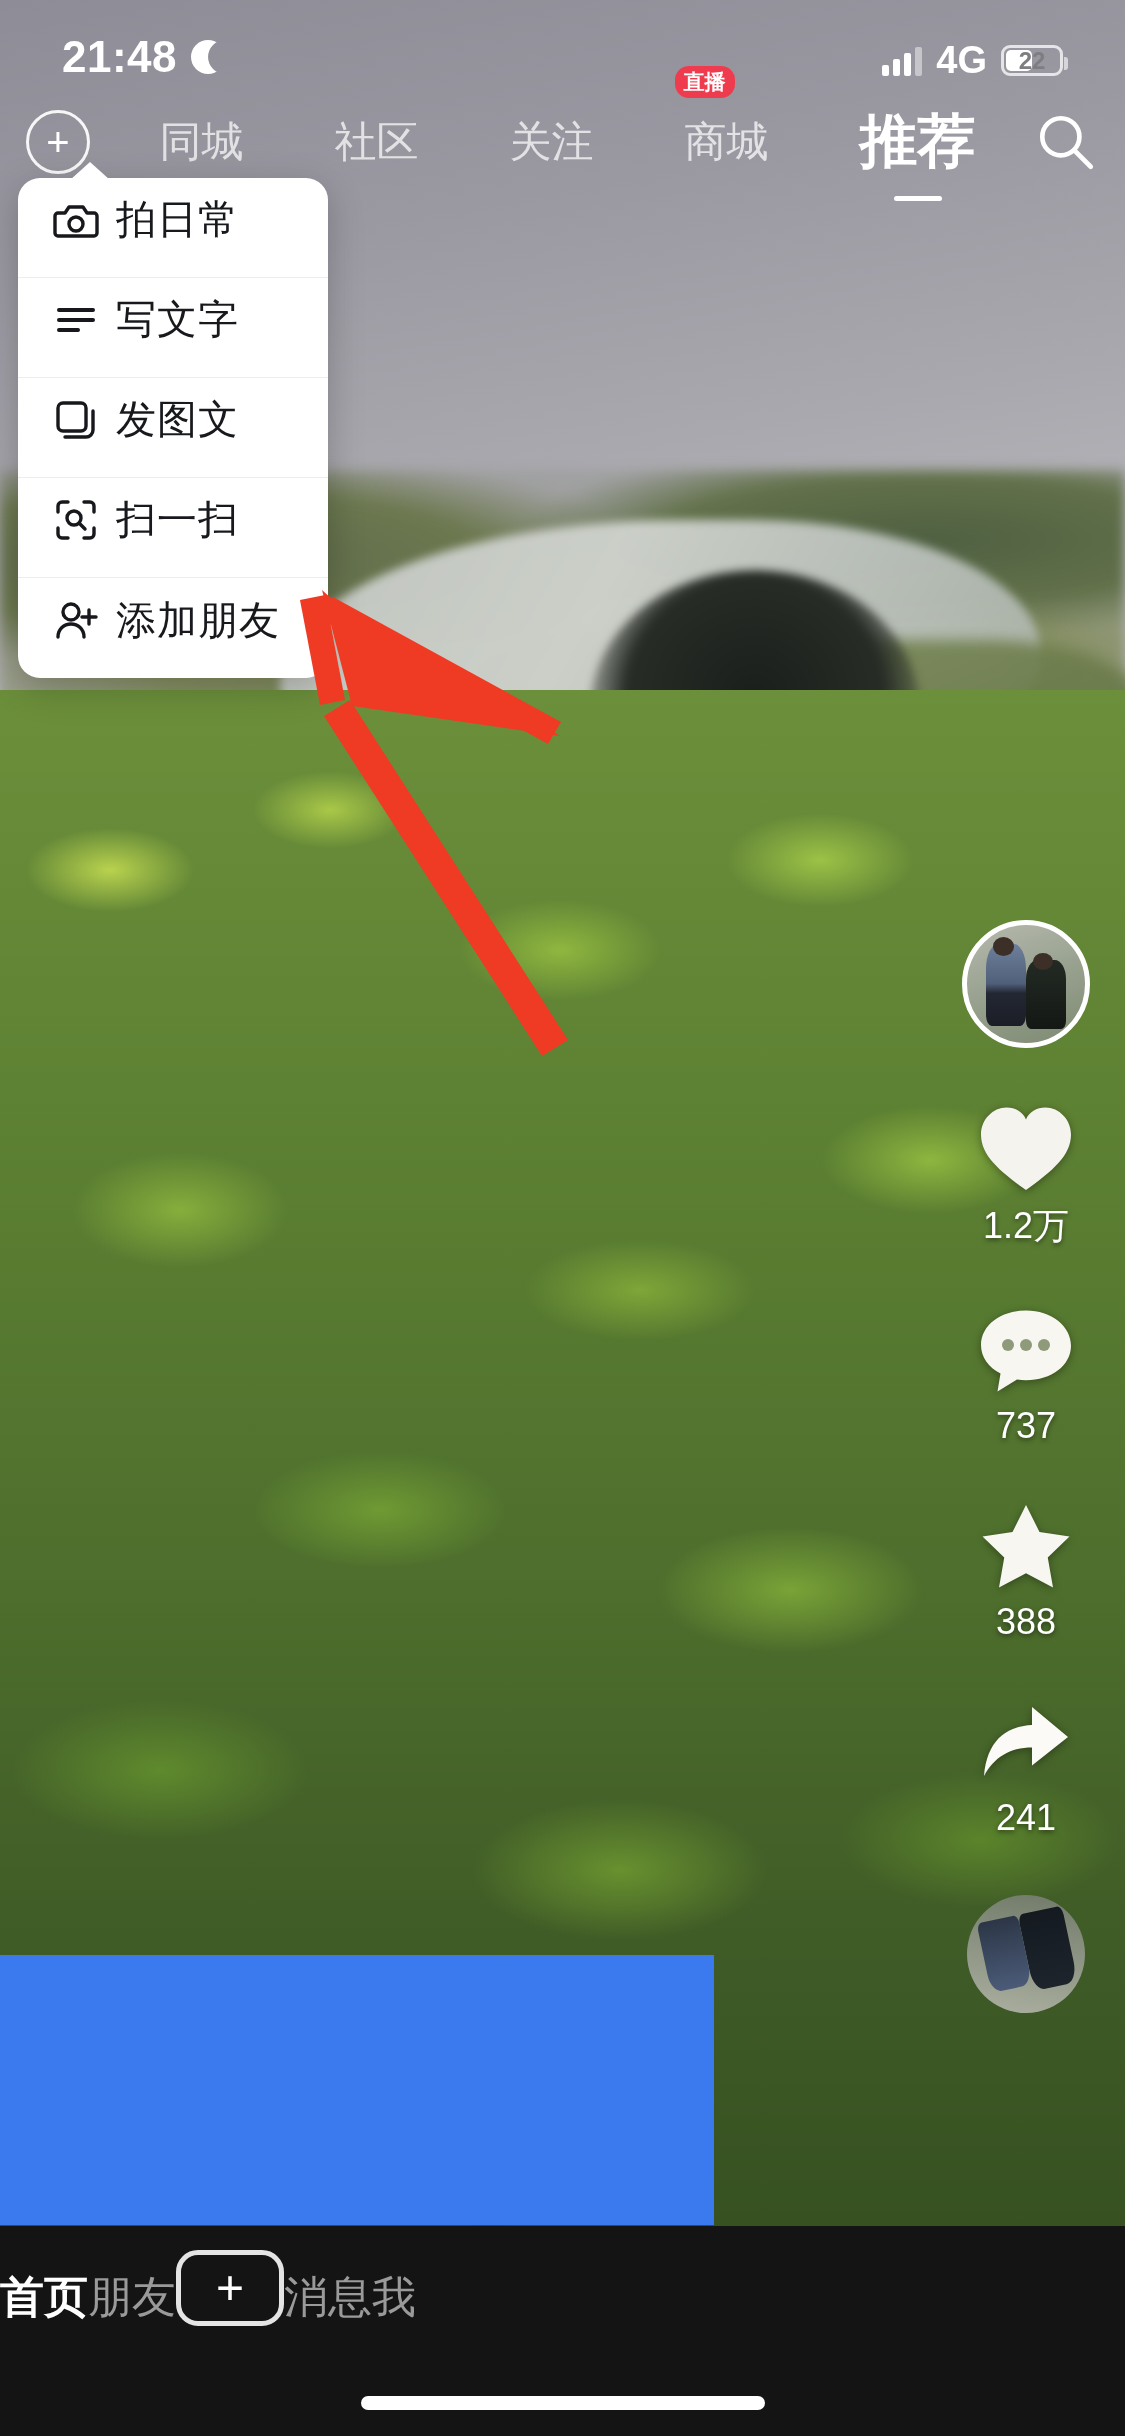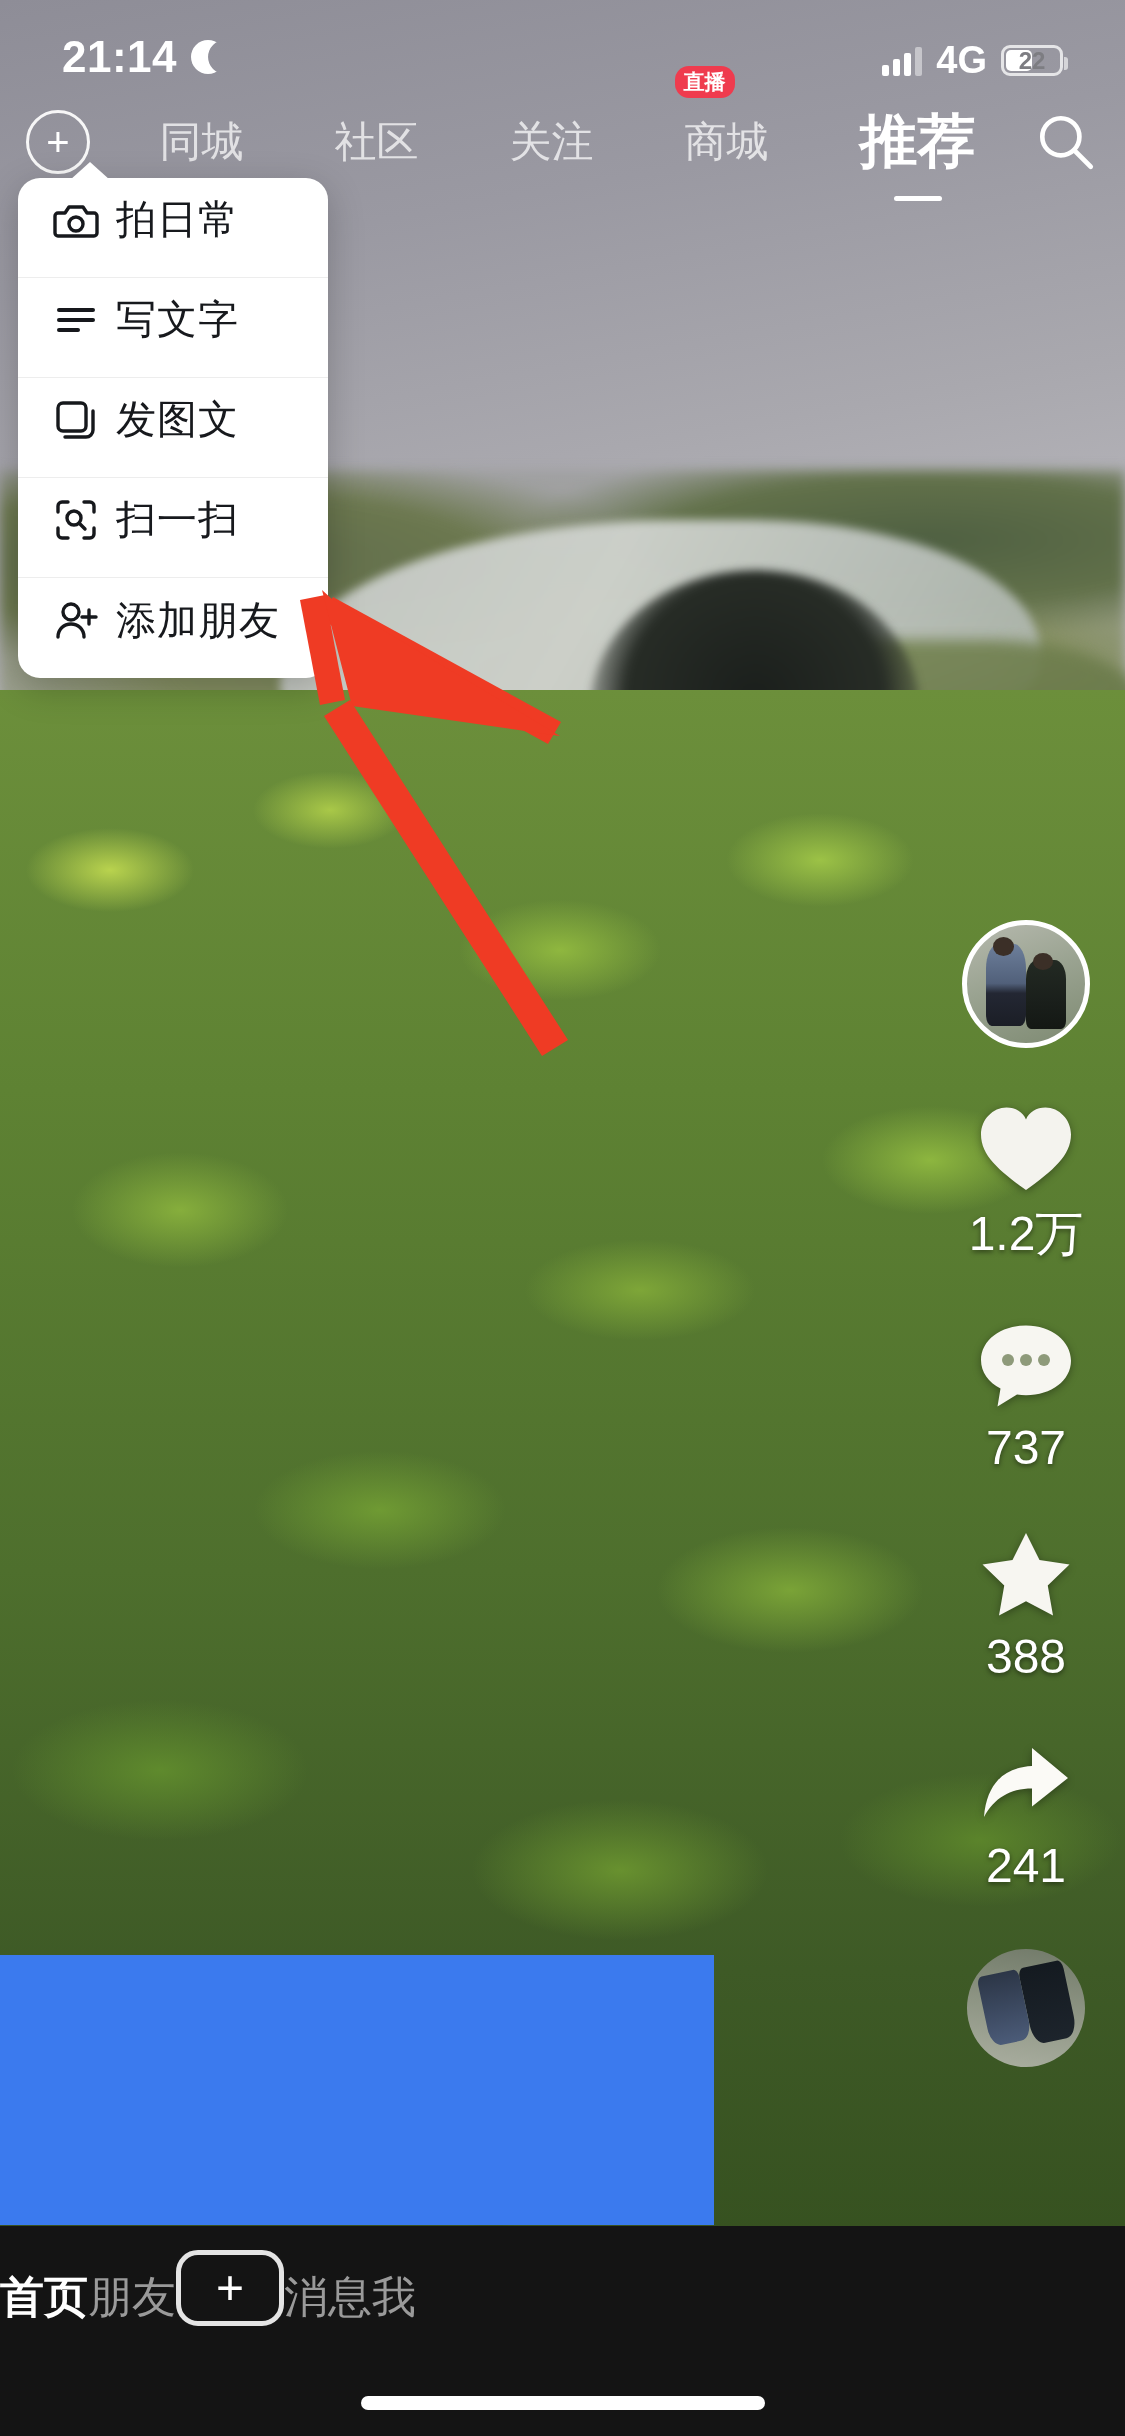--- a/index.html
+++ b/index.html
@@ -156,21 +156,21 @@
   .rail-avatar .p1h { position:absolute; left:22%; top:10%; width:18%; height:16%;
                       background:#3b2f27; border-radius:50%; }
   .rail-avatar .p2 { position:absolute; left:50%; top:30%; width:34%; height:58%;
                      background:linear-gradient(180deg,#232a23 0%,#1a1f1b 60%,#141814 100%);
                      border-radius:28% 28% 12% 12%; }
   .rail-avatar .p2h { position:absolute; left:56%; top:24%; width:17%; height:14%;
                       background:#3b2f27; border-radius:50%; }
   .rail-item { margin-top:54px; display:flex; flex-direction:column; align-items:center; }
   .rail-glyph { width:96px; height:92px; display:flex; align-items:center; justify-content:center; }
   .rail-glyph svg { width:100%; height:100%; filter:drop-shadow(0 2px 4px rgba(0,0,0,.35)); }
-  .rail-count { margin-top:8px; color:#fff; font-size:48px; font-weight:500;
+  .rail-count { margin-top:8px; color:#fff; font-size:36px; font-weight:500;
                 text-shadow:0 2px 5px rgba(0,0,0,.5); }
   .music-disc {
     margin-top:56px; width:118px; height:118px; border-radius:50%; overflow:hidden;
     position:relative; background:linear-gradient(200deg,#aeb2a4 0%,#8e9584 50%,#6d7665 100%);
     transform:rotate(168deg);
   }
   .music-disc .m1 { position:absolute; left:12%; top:18%; width:38%; height:66%;
                     background:linear-gradient(180deg,#1d242c,#141a20); border-radius:26% 26% 12% 12%; }
   .music-disc .m2 { position:absolute; left:50%; top:24%; width:36%; height:60%;
                     background:linear-gradient(180deg,#4b5b78,#2c3647); border-radius:26% 26% 12% 12%; }
@@ -217,21 +217,21 @@
     <div class="sky"></div>
     <div class="hills"></div>
     <div class="river"></div>
     <div class="far-field"></div>
     <div class="dark-figure"></div>
     <div class="bush"></div>
   </div>
 
   <div class="status-bar">
     <div class="sb-left">
-      <span class="sb-time">21:14</span>
+      <span class="sb-time">21:48</span>
       <span class="sb-moon"></span>
     </div>
     <div class="sb-right">
       <span class="sig">
           <i></i>
           <i></i>
           <i></i>
           <i></i>
         </span>
       <span class="sb-net">4G</span>

